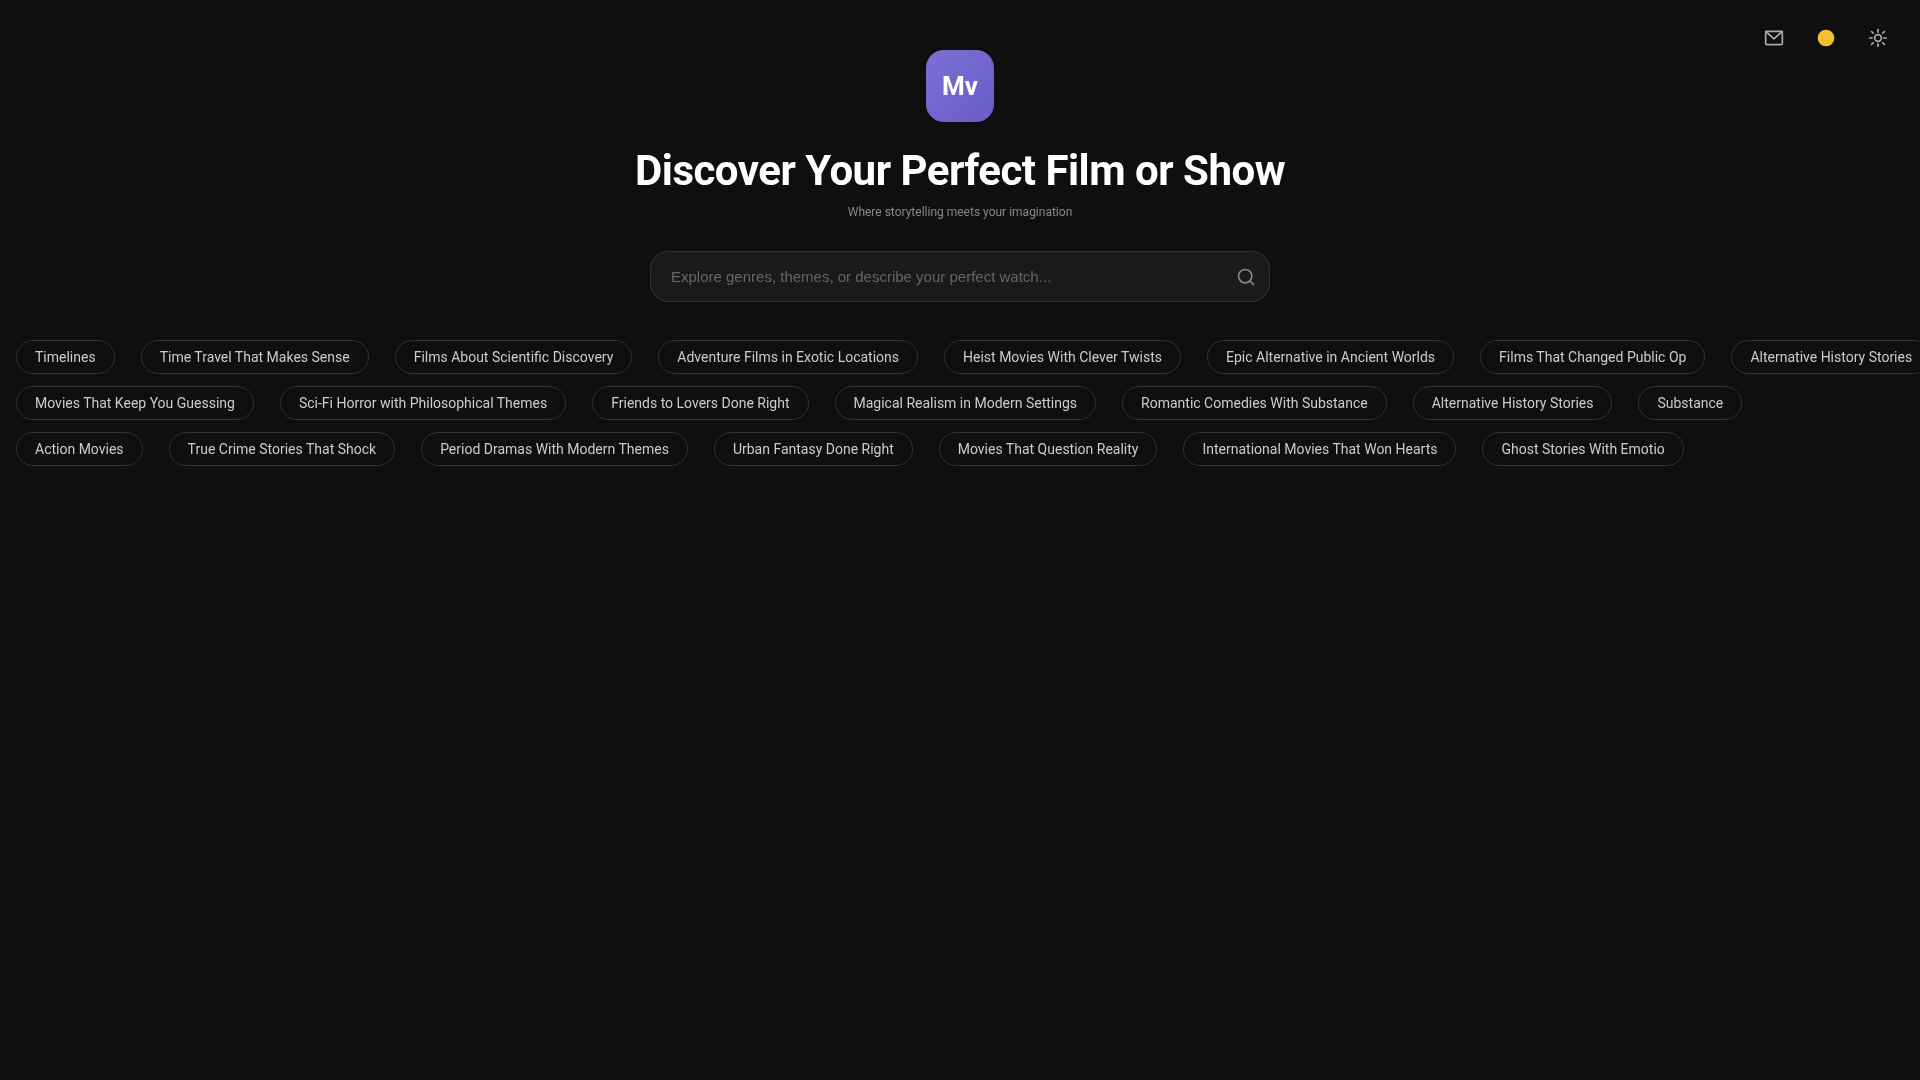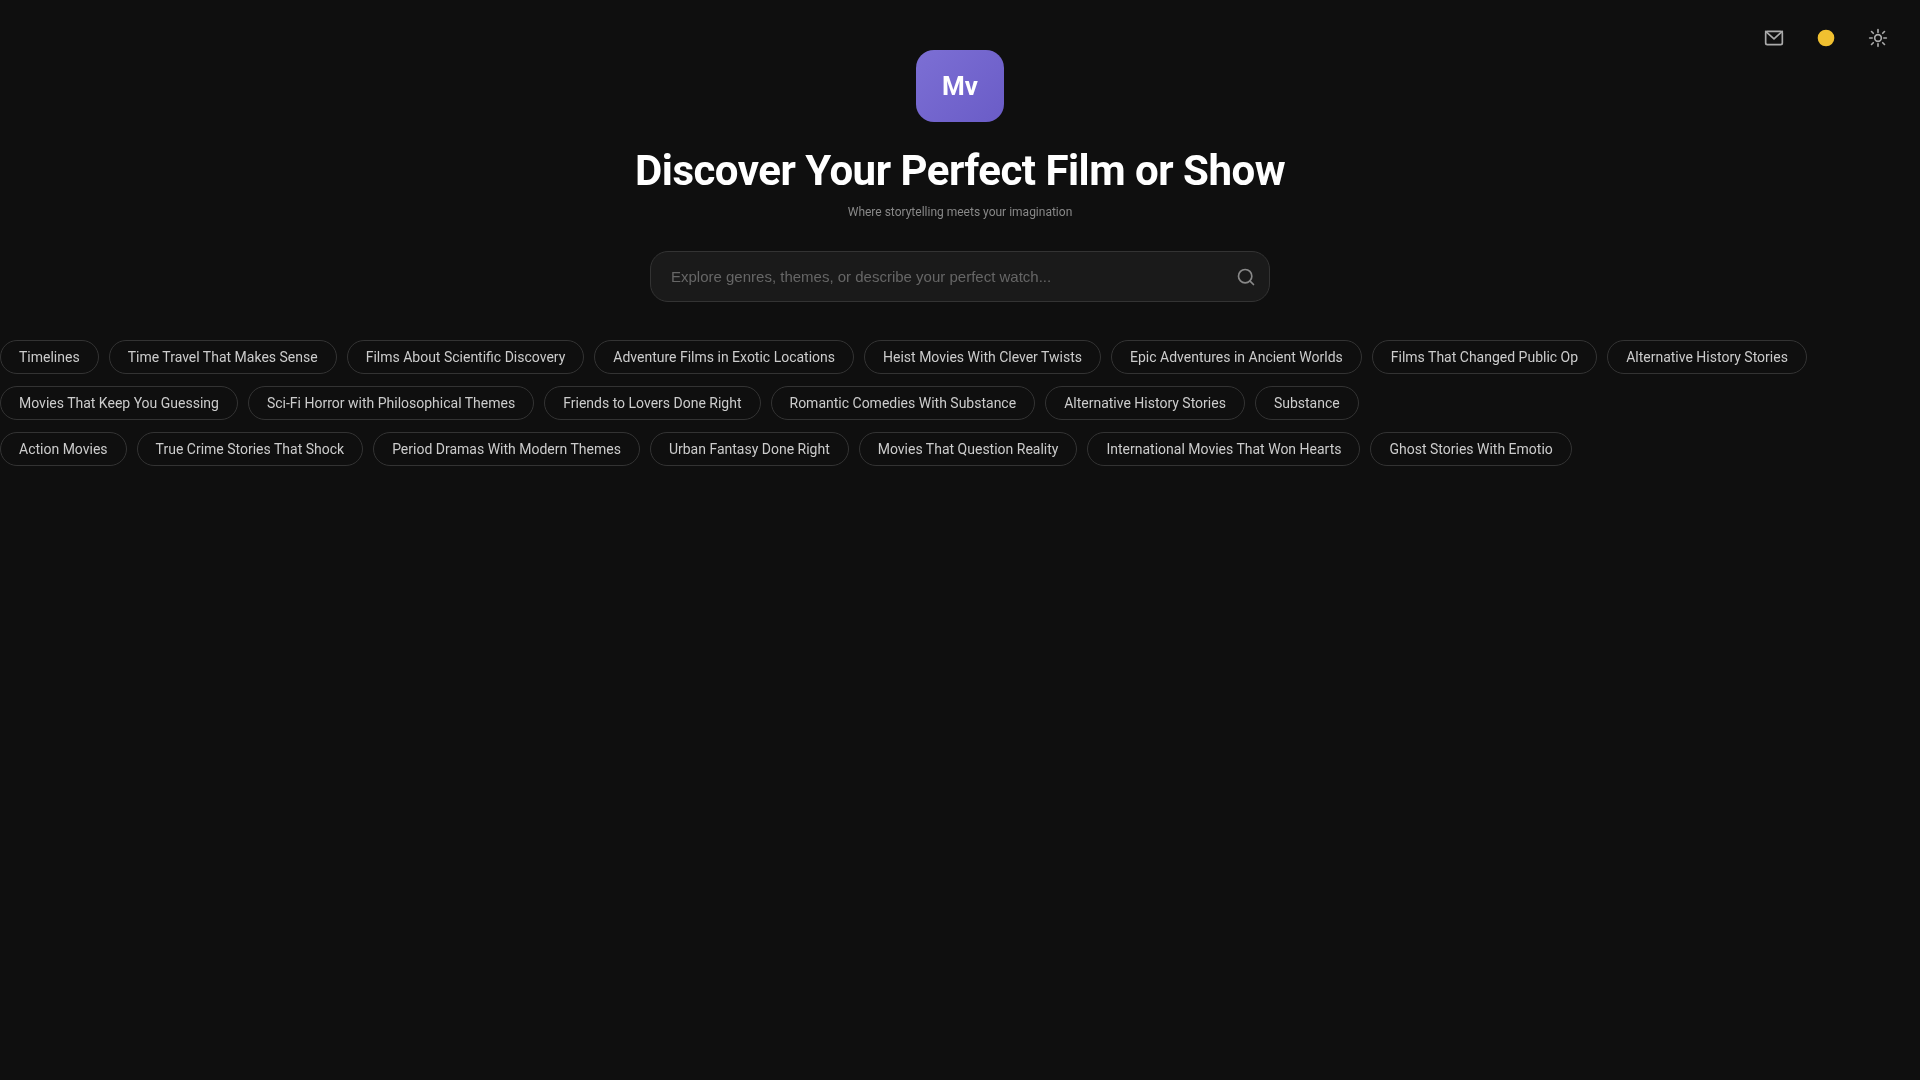--- a/index.html
+++ b/index.html
@@ -51,21 +51,21 @@
       transform: translateX(-50%);
       display: flex;
       flex-direction: column;
       align-items: center;
       gap: 0;
       width: 700px;
     }
 
     
     .logo-badge {
-      width: 88px;
+      width: 68px;
       height: 72px;
       border-radius: 18px;
       background: linear-gradient(135deg, #7c6fd4 0%, #6a5cc7 100%);
       display: flex;
       align-items: center;
       justify-content: center;
       font-size: 26px;
       font-weight: 700;
       color: #ffffff;
       margin-bottom: 24px;
@@ -149,20 +149,21 @@
       padding: 8px 18px;
       border: 1.5px solid #333;
       border-radius: 999px;
       font-size: 14px;
       color: #ccc;
       background: transparent;
       cursor: pointer;
       white-space: nowrap;
       flex-shrink: 0;
       transition: border-color 0.2s, color 0.2s;
+      margin-left: 16px;
     }
   </style>
 </head>
 <body>
 
 <header class="header">
   <button class="header-icon-btn">
     <svg width="20" height="20" viewBox="0 0 24 24" fill="none" stroke="currentColor" stroke-width="2" stroke-linecap="round" stroke-linejoin="round">
       <rect x="2" y="4" width="20" height="16" rx="2"></rect>
       <polyline points="2,4 12,13 22,4"></polyline>
@@ -207,30 +208,31 @@
 </div>
 
 <div class="tags-section">
 
   <div class="tags-row">
     <span class="tag-pill">Timelines</span>
     <span class="tag-pill">Time Travel That Makes Sense</span>
     <span class="tag-pill">Films About Scientific Discovery</span>
     <span class="tag-pill">Adventure Films in Exotic Locations</span>
     <span class="tag-pill">Heist Movies With Clever Twists</span>
-    <span class="tag-pill">Epic Adventures in Ancient Worlds</span>
+    <span class="tag-pill">Epic Alternative in Ancient Worlds</span>
     <span class="tag-pill">Films That Changed Public Op</span>
     <span class="tag-pill">Alternative History Stories</span>
 
   </div>
 
   <div class="tags-row">
     <span class="tag-pill">Movies That Keep You Guessing</span>
     <span class="tag-pill">Sci-Fi Horror with Philosophical Themes</span>
     <span class="tag-pill">Friends to Lovers Done Right</span>
+    <span class="tag-pill">Magical Realism in Modern Settings</span>
     <span class="tag-pill">Romantic Comedies With Substance</span>
     <span class="tag-pill">Alternative History Stories</span>
     <span class="tag-pill">Substance</span>
   </div>
 
   <div class="tags-row">
     <span class="tag-pill">Action Movies</span>
     <span class="tag-pill">True Crime Stories That Shock</span>
     <span class="tag-pill">Period Dramas With Modern Themes</span>
     <span class="tag-pill">Urban Fantasy Done Right</span>

